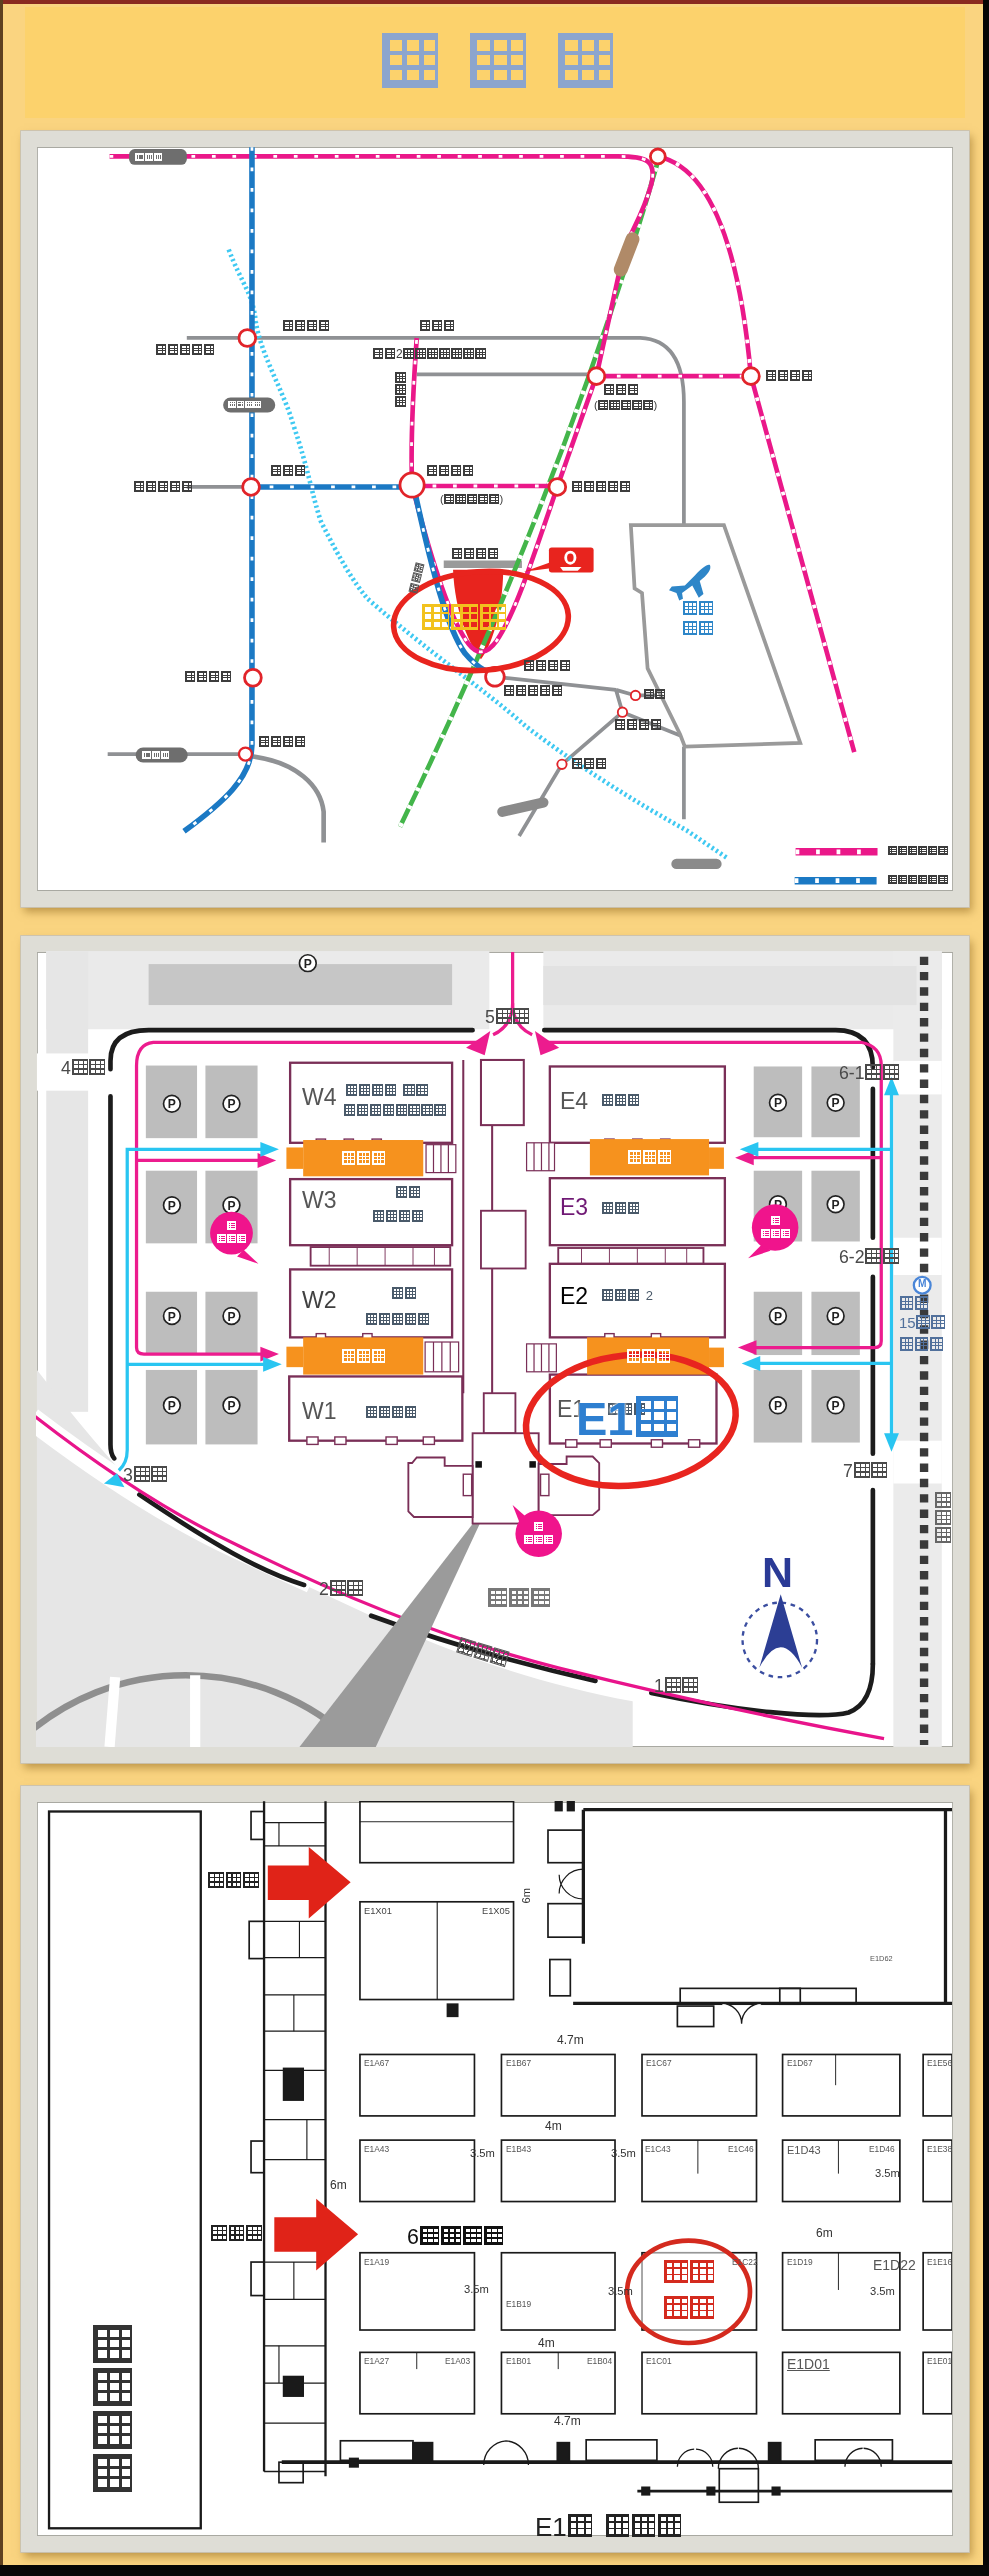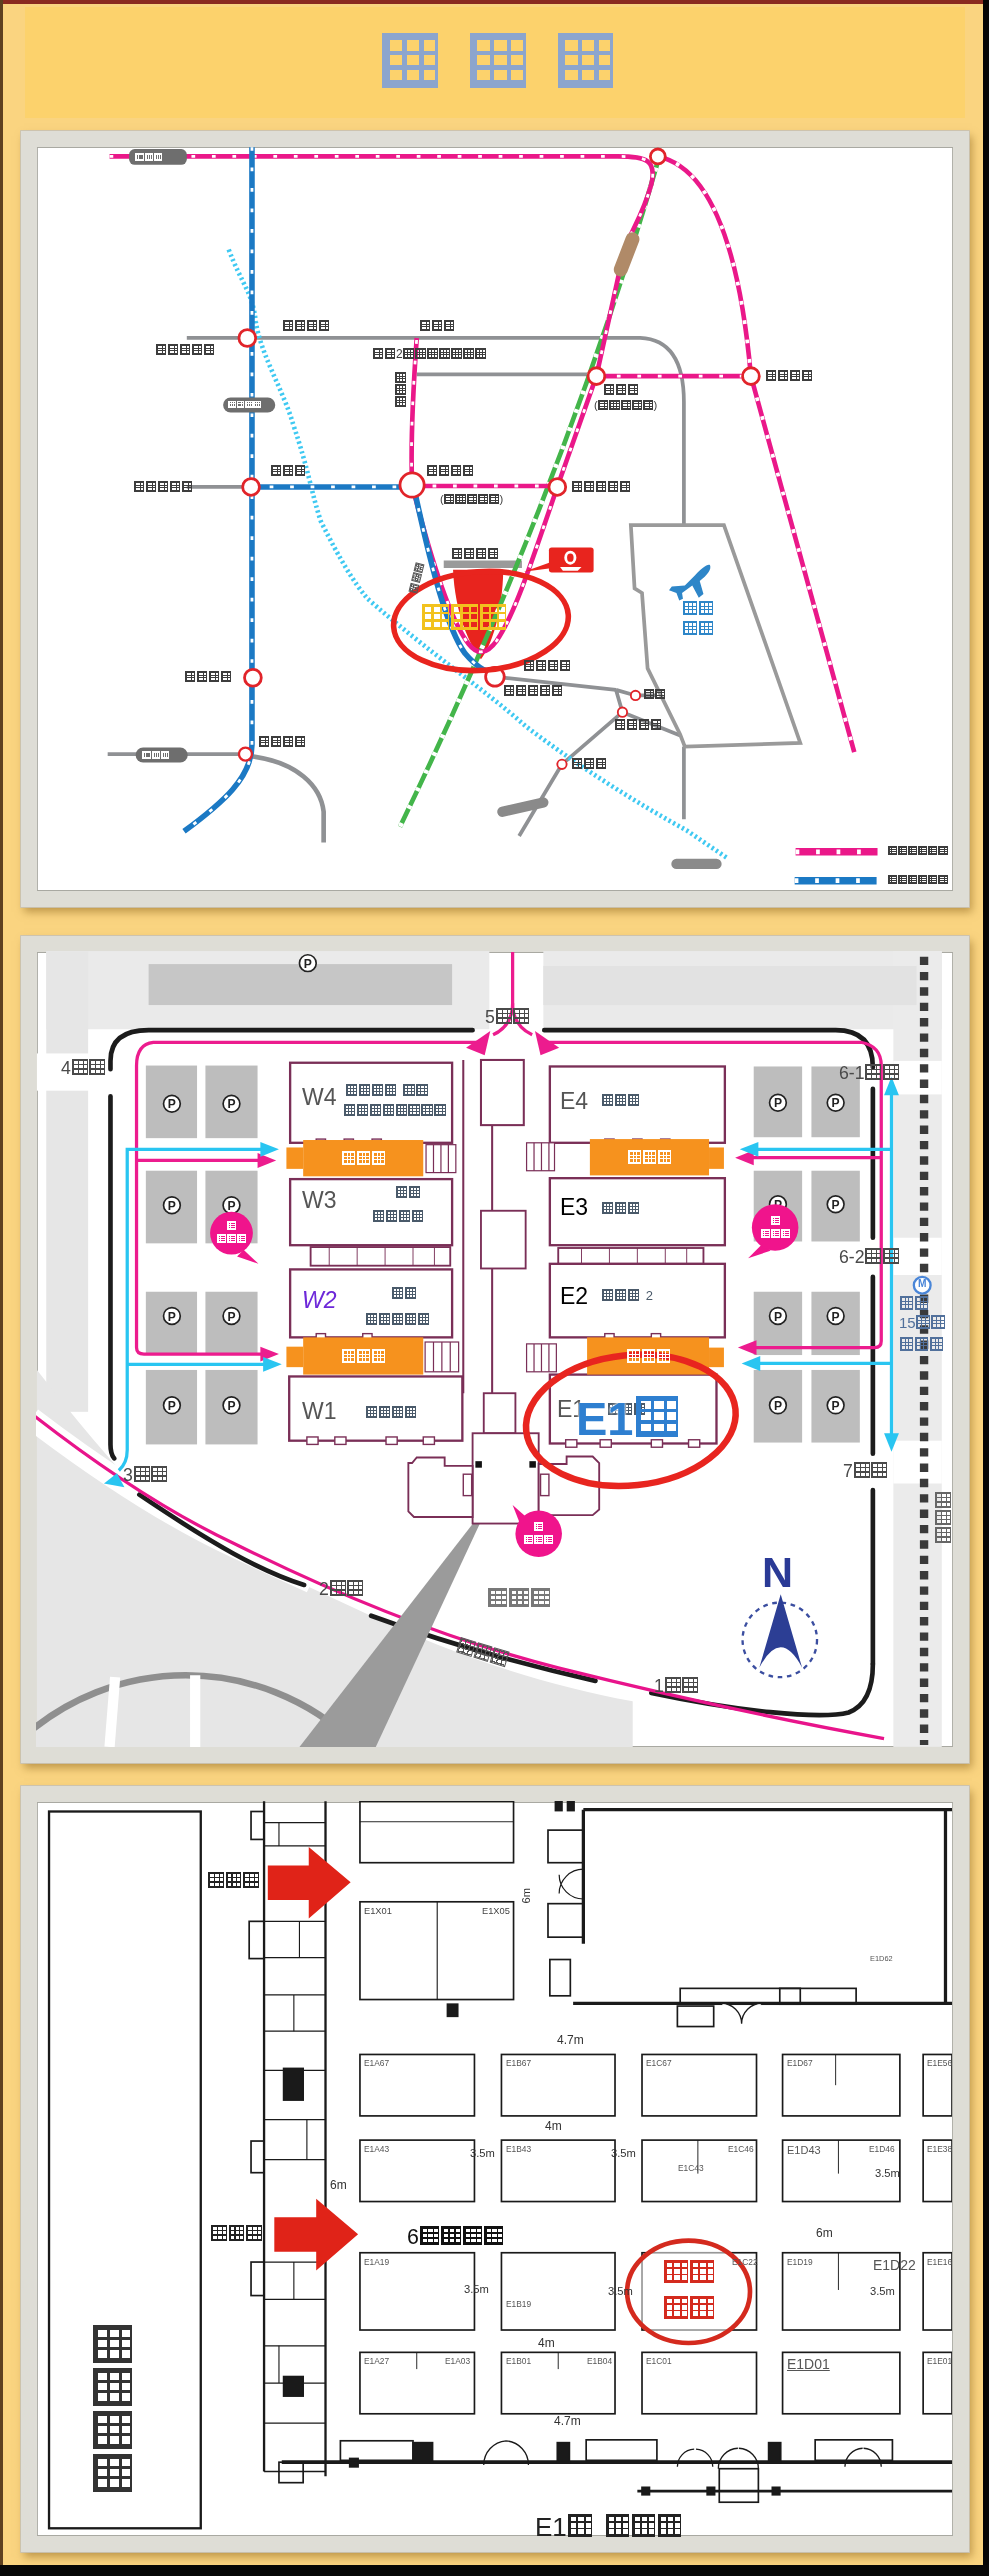--- a/index.html
+++ b/index.html
@@ -444,24 +444,24 @@
   <div class="lbl hz" style="left:61px;top:1059px;font-size:17.7px;color:#4a4a4a;"><b style="font-weight:inherit;">4</b><i></i><i></i></div>
   <div class="lbl hz" style="left:485px;top:1008px;font-size:17.7px;color:#4a4a4a;"><b style="font-weight:inherit;">5</b><i></i><i></i></div>
   <div class="lbl hz" style="left:839px;top:1064px;font-size:17.7px;color:#4a4a4a;"><b style="font-weight:inherit;">6</b><b style="font-weight:inherit;">-</b><b style="font-weight:inherit;">1</b><i></i><i></i></div>
   <div class="lbl hz" style="left:839px;top:1248px;font-size:17.7px;color:#4a4a4a;"><b style="font-weight:inherit;">6</b><b style="font-weight:inherit;">-</b><b style="font-weight:inherit;">2</b><i></i><i></i></div>
   <div class="lbl hz" style="left:843px;top:1462px;font-size:17.7px;color:#4a4a4a;"><b style="font-weight:inherit;">7</b><i></i><i></i></div>
   <div class="lbl hz" style="left:123px;top:1466px;font-size:17.7px;color:#4a4a4a;"><b style="font-weight:inherit;">3</b><i></i><i></i></div>
   <div class="lbl hz" style="left:319px;top:1580px;font-size:17.7px;color:#4a4a4a;"><b style="font-weight:inherit;">2</b><i></i><i></i></div>
   <div class="lbl hz" style="left:654px;top:1677px;font-size:17.7px;color:#4a4a4a;"><b style="font-weight:inherit;">1</b><i></i><i></i></div>
   <div class="lbl" style="left:302px;top:1086px;font-size:23px;color:#555;">W4</div>
   <div class="lbl" style="left:302px;top:1189px;font-size:23px;color:#555;">W3</div>
-  <div class="lbl" style="left:302px;top:1289px;font-size:23px;color:#6d28d9;font-style:italic;">W2</div>
+  <div class="lbl" style="left:302px;top:1289px;font-size:23px;color:#404040;">W2</div>
   <div class="lbl" style="left:302px;top:1400px;font-size:23px;color:#555;">W1</div>
   <div class="lbl" style="left:560px;top:1090px;font-size:23px;color:#555;">E4</div>
-  <div class="lbl" style="left:560px;top:1196px;font-size:23px;color:#000000;">E3</div>
+  <div class="lbl" style="left:560px;top:1196px;font-size:23px;color:#701a75;">E3</div>
   <div class="lbl" style="left:560px;top:1285px;font-size:23px;color:#000000;">E2</div>
   <div class="lbl" style="left:557px;top:1398px;font-size:23px;color:#555;">E1</div>
   <div class="lbl hz" style="left:345px;top:1084px;font-size:13px;color:#4a5a6a;"><i></i><i></i><i></i><i></i><span style="display:inline-block;width:.45em;"></span><i></i><i></i></div>
   <div class="lbl hz" style="left:343px;top:1104px;font-size:13px;color:#4a5a6a;"><i></i><i></i><i></i><i></i><i></i><i></i><i></i><i></i></div>
   <div class="lbl hz" style="left:395px;top:1186px;font-size:13px;color:#4a5a6a;"><i></i><i></i></div>
   <div class="lbl hz" style="left:372px;top:1210px;font-size:13px;color:#4a5a6a;"><i></i><i></i><i></i><i></i></div>
   <div class="lbl hz" style="left:391px;top:1287px;font-size:13px;color:#4a5a6a;"><i></i><i></i></div>
   <div class="lbl hz" style="left:365px;top:1313px;font-size:13px;color:#4a5a6a;"><i></i><i></i><i></i><i></i><i></i></div>
   <div class="lbl hz" style="left:365px;top:1406px;font-size:13px;color:#4a5a6a;"><i></i><i></i><i></i><i></i></div>
   <div class="lbl hz" style="left:601px;top:1094px;font-size:13px;color:#4a5a6a;"><i></i><i></i><i></i></div>
@@ -630,21 +630,21 @@
   <div class="lbl" style="left:364px;top:1907px;font-size:9.3px;color:#444;">E1X01</div>
   <div class="lbl" style="left:482px;top:1907px;font-size:9.3px;color:#444;">E1X05</div>
   <div class="lbl" style="left:364px;top:2059px;font-size:8.4px;color:#555;">E1A67</div>
   <div class="lbl" style="left:506px;top:2059px;font-size:8.4px;color:#555;">E1B67</div>
   <div class="lbl" style="left:646px;top:2059px;font-size:8.4px;color:#555;">E1C67</div>
   <div class="lbl" style="left:787px;top:2059px;font-size:8.4px;color:#555;">E1D67</div>
   <div class="lbl" style="left:870px;top:1955px;font-size:7.4px;color:#555;">E1D62</div>
   <div class="lbl" style="left:927px;top:2059px;font-size:8.4px;color:#555;">E1E56</div>
   <div class="lbl" style="left:364px;top:2145px;font-size:8.4px;color:#555;">E1A43</div>
   <div class="lbl" style="left:506px;top:2145px;font-size:8.4px;color:#555;">E1B43</div>
-  <div class="lbl" style="left:678px;top:2145px;font-size:8.4px;color:#555;margin-top:19px;">E1C43</div>
+  <div class="lbl" style="left:645px;top:2145px;font-size:8.4px;color:#555;">E1C43</div>
   <div class="lbl" style="left:728px;top:2145px;font-size:8.4px;color:#555;">E1C46</div>
   <div class="lbl" style="left:787px;top:2145px;font-size:11px;color:#555;">E1D43</div>
   <div class="lbl" style="left:869px;top:2145px;font-size:8.4px;color:#555;">E1D46</div>
   <div class="lbl" style="left:927px;top:2145px;font-size:8.4px;color:#555;">E1E38</div>
   <div class="lbl" style="left:364px;top:2258px;font-size:8.4px;color:#555;">E1A19</div>
   <div class="lbl" style="left:506px;top:2258px;font-size:8.4px;color:#555;margin-top:42px;">E1B19</div>
   <div class="lbl" style="left:732px;top:2258px;font-size:8.4px;color:#555;">E1C22</div>
   <div class="lbl" style="left:787px;top:2258px;font-size:8.4px;color:#555;">E1D19</div>
   <div class="lbl" style="left:861px;top:2258px;font-size:14px;color:#555;padding-left:12px;">E1D22</div>
   <div class="lbl" style="left:927px;top:2258px;font-size:8.4px;color:#555;">E1E16</div>

